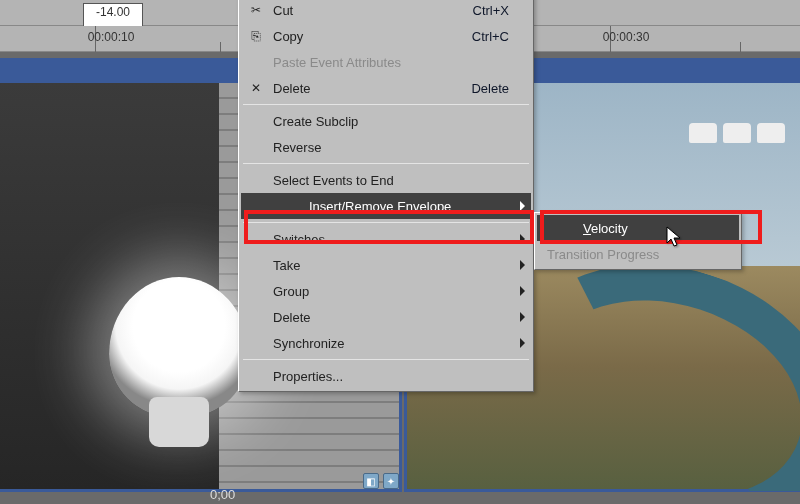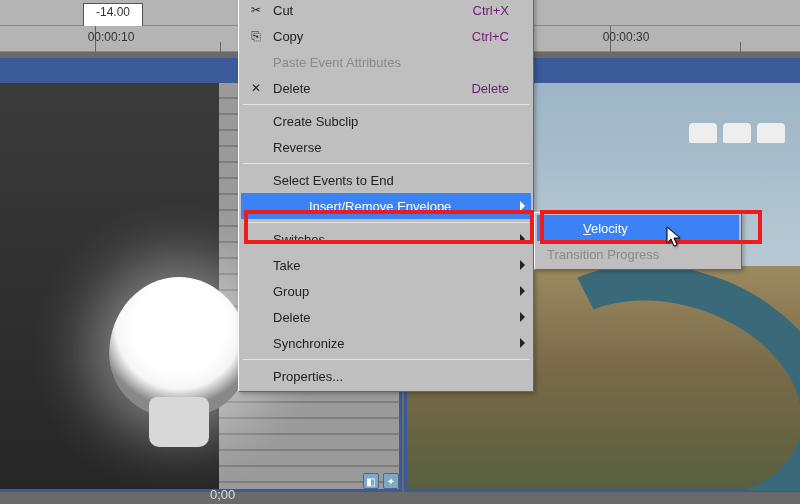--- a/index.html
+++ b/index.html
@@ -31,23 +31,23 @@
   .sky { position: absolute; inset: 0; background: linear-gradient(#9db5c6 0%, #b8c9d4 45%, #9c8a60 45%, #7a6a48 70%, #586040 100%); }
   .water { position: absolute; right: -30px; bottom: -40px; width: 340px; height: 260px; border: 36px solid #3a6a7a; border-radius: 50%; border-bottom-color: transparent; border-left-color: transparent; transform: rotate(18deg); }
   .tanks { position: absolute; top: 40px; right: 26px; display: flex; gap: 6px; }
   .tank { width: 28px; height: 20px; background: #eee; border-radius: 4px 4px 2px 2px; }
 
   
   .menu { position: absolute; background: #bfbfbf; border: 1px solid #fff; border-right-color: #666; border-bottom-color: #666; box-shadow: 2px 2px 4px rgba(0,0,0,0.25); padding: 2px; }
   .menu-item { display: flex; align-items: center; height: 26px; padding: 0 22px 0 4px; position: relative; color: #222; cursor: default; }
   .menu-item .icon-slot { width: 22px; text-align: center; font-size: 12px; }
   .menu-item .label { flex: 1; padding-left: 6px; white-space: nowrap; }
-  .menu-item .shortcut { padding-left: 30px; color: #701a75; }
+  .menu-item .shortcut { padding-left: 30px; color: #0f172a; }
   .menu-item.disabled { color: #8a8a8a; }
-  .menu-item.highlight { background: #3b82f6; color: #fff; padding-left: 40px; }
+  .menu-item.highlight { background: #404040; color: #fff; padding-left: 40px; }
   .menu-sep { height: 1px; margin: 3px 2px; background: #8a8a8a; border-bottom: 1px solid #e4e4e4; }
   .submenu-arrow { position: absolute; right: 6px; top: 50%; transform: translateY(-50%); width: 0; height: 0; border-left: 5px solid #222; border-top: 5px solid transparent; border-bottom: 5px solid transparent; }
   .menu-item.highlight .submenu-arrow { border-left-color: #fff; }
 
   .highlight-box { position: absolute; border: 4px solid #ef1c1c; pointer-events: none; }
 
   .cursor { position: absolute; width: 18px; height: 24px; pointer-events: none; }
   .cursor svg { filter: drop-shadow(1px 1px 1px rgba(0,0,0,0.4)); }
 </style>
 </head>

